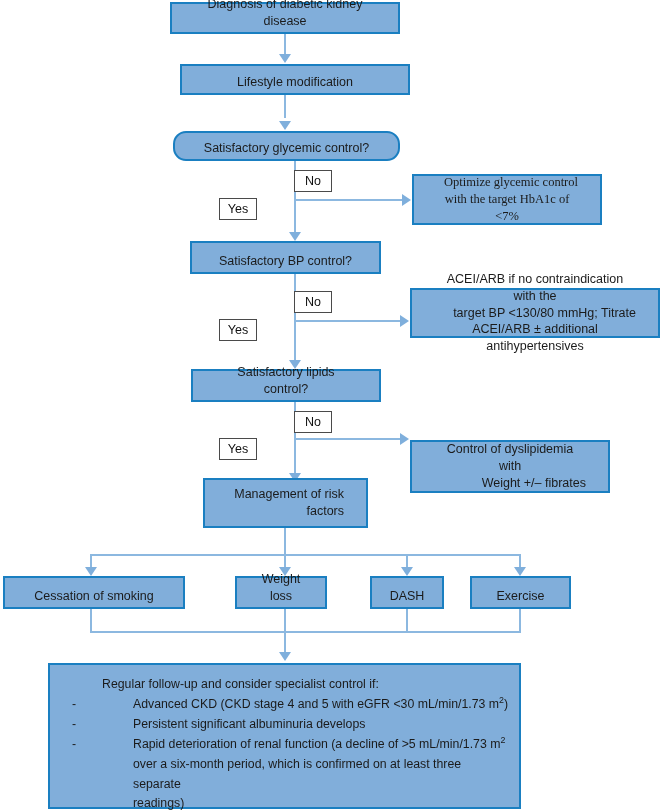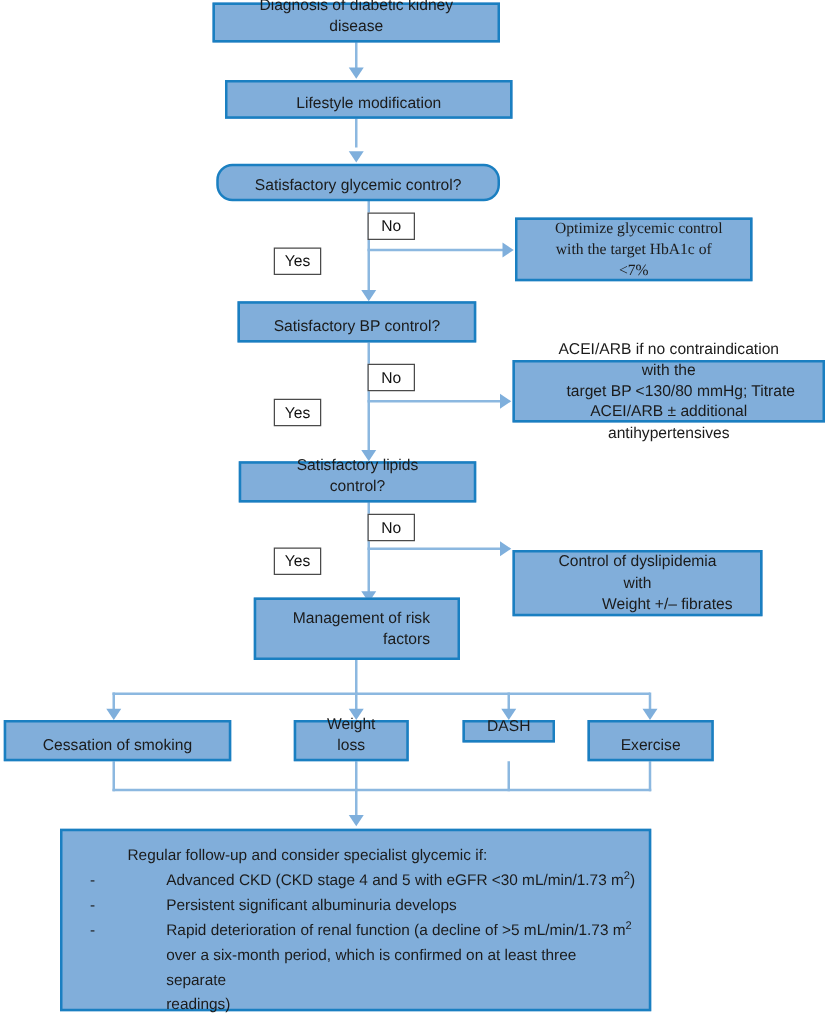--- a/index.html
+++ b/index.html
@@ -168,21 +168,21 @@
     <span>Control of dyslipidemia with</span>
     <span>Weight +/– fibrates</span>
   </div>
 
   <div class="node" style="left:3px; top:576px; width:182px; height:33px;">
     <span>Cessation of smoking</span>
   </div>
   <div class="node" style="left:235px; top:576px; width:92px; height:33px;">
     <span>Weight loss</span>
   </div>
-  <div class="node" style="left:370px; top:576px; width:74px; height:18px;">
+  <div class="node" style="left:370px; top:576px; width:74px; height:33px;">
     <span>DASH</span>
   </div>
   <div class="node" style="left:470px; top:576px; width:101px; height:33px;">
     <span>Exercise</span>
   </div>
 
   <div class="label-box" style="left:294px; top:170px; width:38px; height:22px;">
     <span>No</span>
   </div>
   <div class="label-box" style="left:219px; top:198px; width:38px; height:22px;">
@@ -197,21 +197,21 @@
   </div>
 
   <div class="label-box" style="left:294px; top:411px; width:38px; height:22px;">
     <span>No</span>
   </div>
   <div class="label-box" style="left:219px; top:438px; width:38px; height:22px;">
     <span>Yes</span>
   </div>
 
   <div class="final-box" style="left:48px; top:663px; width:473px; height:146px;">
-    <div class="final-head">Regular follow-up and consider specialist glycemic if:</div>
+    <div class="final-head">Regular follow-up and consider specialist control if:</div>
 
     <div class="final-item">
       <span class="final-dash">-</span>
       <span class="final-text"><span>Advanced CKD (CKD stage 4 and 5 with eGFR &lt;30 mL/min/1.73 m</span><sup>2</sup><span>)</span></span>
     </div>
 
     <div class="final-item">
       <span class="final-dash">-</span>
       <span class="final-text">Persistent significant albuminuria develops</span>
     </div>

